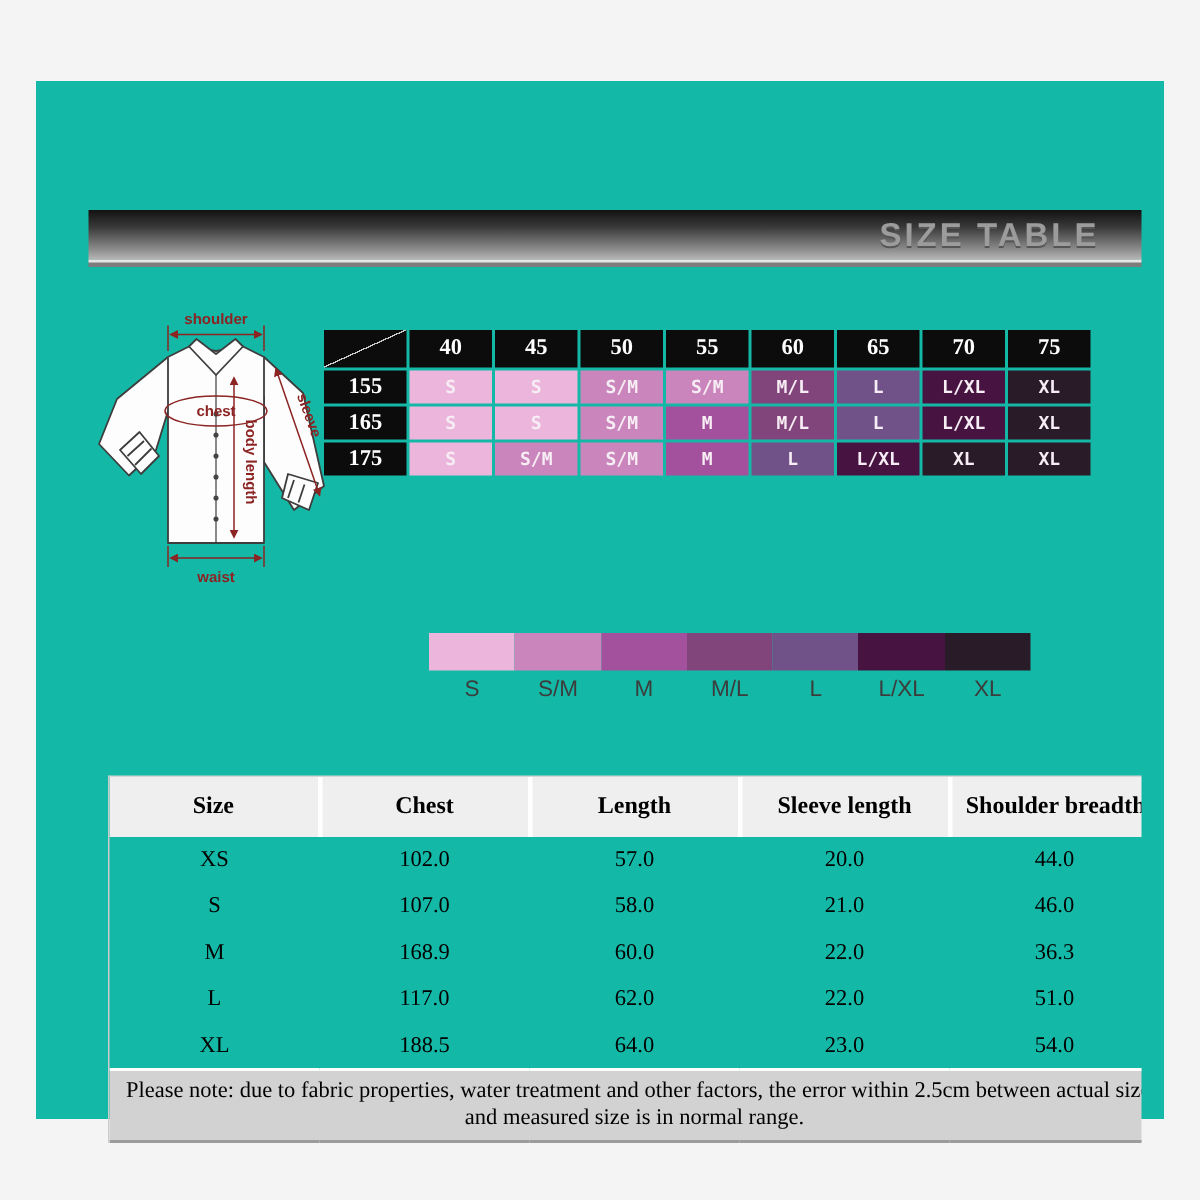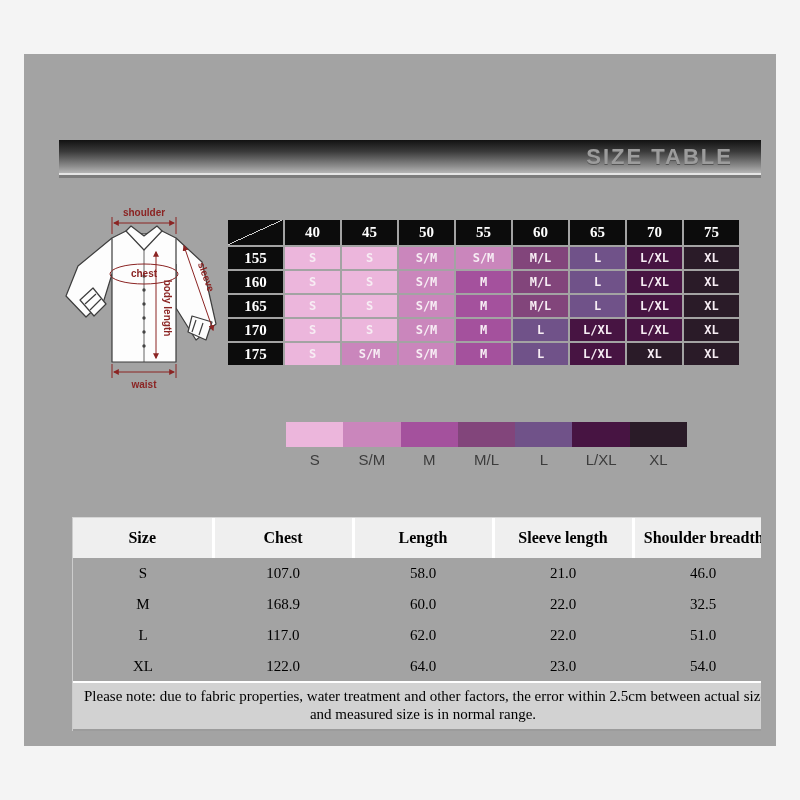--- a/index.html
+++ b/index.html
@@ -1,34 +1,34 @@
 <!DOCTYPE html>
 <html><head>
 <meta charset="utf-8">
 <style>
   * { margin:0; padding:0; box-sizing:border-box; }
   body { font-family: "Liberation Sans", sans-serif; }
   .page { position:relative; width:800px; height:800px; background:#f4f4f4; overflow:hidden; }
-  .card { position:absolute; left:24px; top:54px; width:752px; height:692px; background:#a3a3a3; }
+  .card { position:absolute; left:24px; top:54px; width:752px; height:692px; background:#14b8a6; }
 
   
   .header-bar { position:absolute; left:35px; top:86px; width:702px; height:33px;
     background:linear-gradient(to bottom,#121212 0%,#3a3a3a 35%,#8d8d8d 80%,#b6b6b6 100%);
     display:flex; align-items:center; justify-content:flex-end; padding-right:28px; }
   .header-bar span { font-size:22px; font-weight:bold; letter-spacing:2px; color:#9c9c9c;
     font-family:"Liberation Sans",sans-serif; text-shadow:0 1px 0 #555; }
   .header-underline { position:absolute; left:35px; top:119px; width:702px; height:5px;
     border-top:2px solid #e6e6e6; background:#7d7d7d; }
 
   
   .shirt { position:absolute; left:36px; top:150px; }
   .shirt text { font-family:"Liberation Sans",sans-serif; font-size:10px; font-weight:bold; fill:#8b2423; }
 
   
-  table.matrix { position:absolute; left:202px; top:164px; border-collapse:separate; border-spacing:2px; }
+  table.matrix { position:absolute; left:190px; top:164px; border-collapse:separate; border-spacing:2px; }
   table.matrix th, table.matrix td { width:55px; text-align:center; vertical-align:middle; }
   table.matrix thead th { height:25px; background:#0c0c0c; color:#fff;
     font-family:"Liberation Serif",serif; font-size:15px; font-weight:bold; }
   table.matrix thead th.corner {
     background:linear-gradient(to bottom right,#0c0c0c 48.5%,#cccccc 48.5%,#cccccc 50.5%,#0c0c0c 50.5%); }
   table.matrix tbody th { height:22px; background:#0c0c0c; color:#fff;
     font-family:"Liberation Serif",serif; font-size:15px; font-weight:bold; }
   table.matrix tbody td { height:22px; color:#f7edf4;
     font-family:"DejaVu Sans Mono",monospace; font-size:12px; font-weight:bold; }
 
@@ -132,49 +132,27 @@
             <td style="background: rgb(236, 182, 220);">S</td>
             <td style="background: rgb(236, 182, 220);">S</td>
             <td style="background: rgb(202, 134, 188);">S/M</td>
             <td style="background: rgb(202, 134, 188);">S/M</td>
             <td style="background: rgb(130, 69, 123);">M/L</td>
             <td style="background: rgb(112, 82, 137);">L</td>
             <td style="background: rgb(71, 20, 66);">L/XL</td>
             <td style="background: rgb(42, 27, 40);">XL</td>
           </tr>
           <tr>
-            <th>160</th>
+            <th>165</th>
             <td style="background: rgb(236, 182, 220);">S</td>
             <td style="background: rgb(236, 182, 220);">S</td>
             <td style="background: rgb(202, 134, 188);">S/M</td>
             <td style="background: rgb(164, 81, 157);">M</td>
             <td style="background: rgb(130, 69, 123);">M/L</td>
             <td style="background: rgb(112, 82, 137);">L</td>
-            <td style="background: rgb(71, 20, 66);">L/XL</td>
-            <td style="background: rgb(42, 27, 40);">XL</td>
-          </tr>
-          <tr>
-            <th>165</th>
-            <td style="background: rgb(236, 182, 220);">S</td>
-            <td style="background: rgb(236, 182, 220);">S</td>
-            <td style="background: rgb(202, 134, 188);">S/M</td>
-            <td style="background: rgb(164, 81, 157);">M</td>
-            <td style="background: rgb(130, 69, 123);">M/L</td>
-            <td style="background: rgb(112, 82, 137);">L</td>
-            <td style="background: rgb(71, 20, 66);">L/XL</td>
-            <td style="background: rgb(42, 27, 40);">XL</td>
-          </tr>
-          <tr>
-            <th>170</th>
-            <td style="background: rgb(236, 182, 220);">S</td>
-            <td style="background: rgb(236, 182, 220);">S</td>
-            <td style="background: rgb(202, 134, 188);">S/M</td>
-            <td style="background: rgb(164, 81, 157);">M</td>
-            <td style="background: rgb(112, 82, 137);">L</td>
-            <td style="background: rgb(71, 20, 66);">L/XL</td>
             <td style="background: rgb(71, 20, 66);">L/XL</td>
             <td style="background: rgb(42, 27, 40);">XL</td>
           </tr>
           <tr>
             <th>175</th>
             <td style="background: rgb(236, 182, 220);">S</td>
             <td style="background: rgb(202, 134, 188);">S/M</td>
             <td style="background: rgb(202, 134, 188);">S/M</td>
             <td style="background: rgb(164, 81, 157);">M</td>
             <td style="background: rgb(112, 82, 137);">L</td>
@@ -222,43 +200,50 @@
             <tr id="measure-head">
               <th>Size</th>
               <th>Chest</th>
               <th>Length</th>
               <th>Sleeve length</th>
               <th>Shoulder breadth</th>
             </tr>
           </thead>
         <tbody id="measure-body">
             <tr>
+              <td>XS</td>
+              <td>102.0</td>
+              <td>57.0</td>
+              <td>20.0</td>
+              <td>44.0</td>
+            </tr>
+            <tr>
               <td>S</td>
               <td>107.0</td>
               <td>58.0</td>
               <td>21.0</td>
               <td>46.0</td>
             </tr>
             <tr>
               <td>M</td>
               <td>168.9</td>
               <td>60.0</td>
               <td>22.0</td>
-              <td>32.5</td>
+              <td>36.3</td>
             </tr>
             <tr>
               <td>L</td>
               <td>117.0</td>
               <td>62.0</td>
               <td>22.0</td>
               <td>51.0</td>
             </tr>
             <tr>
               <td>XL</td>
-              <td>122.0</td>
+              <td>188.5</td>
               <td>64.0</td>
               <td>23.0</td>
               <td>54.0</td>
             </tr>
           </tbody>
         <tfoot>
           <tr>
             <td class="note-cell" colspan="5">
               <div class="note-line1">Please note: due to fabric properties, water treatment and other factors, the error within 2.5cm between actual size</div>
               <div class="note-line2">and measured size is in normal range.</div>

